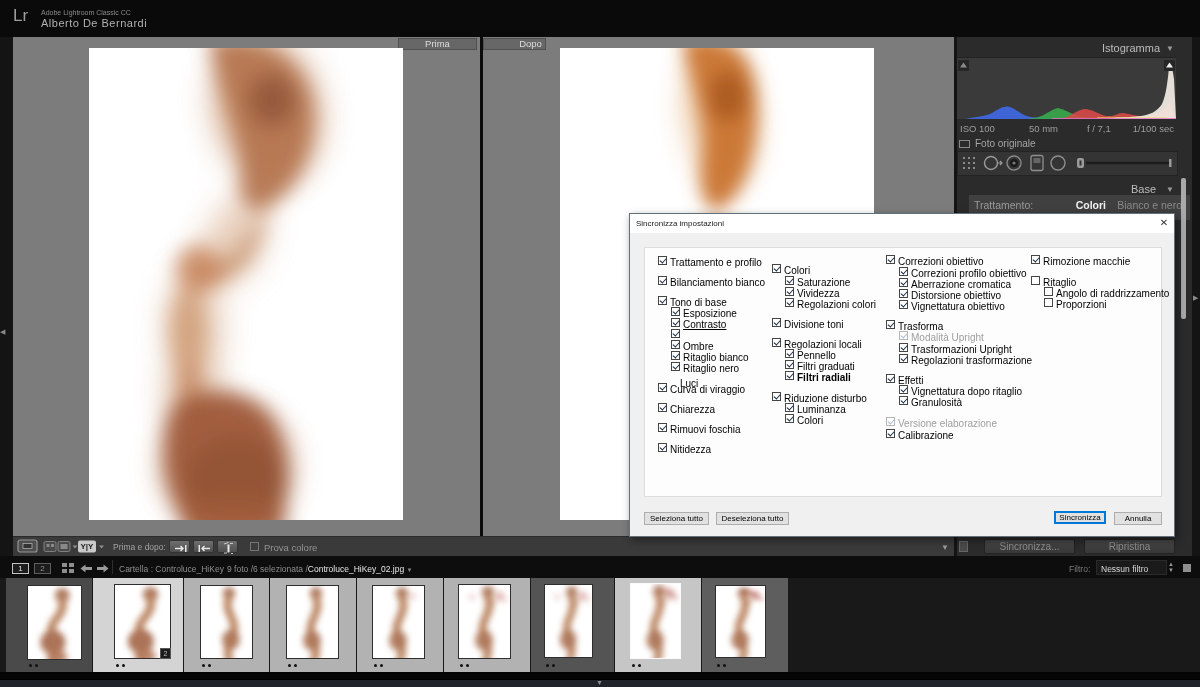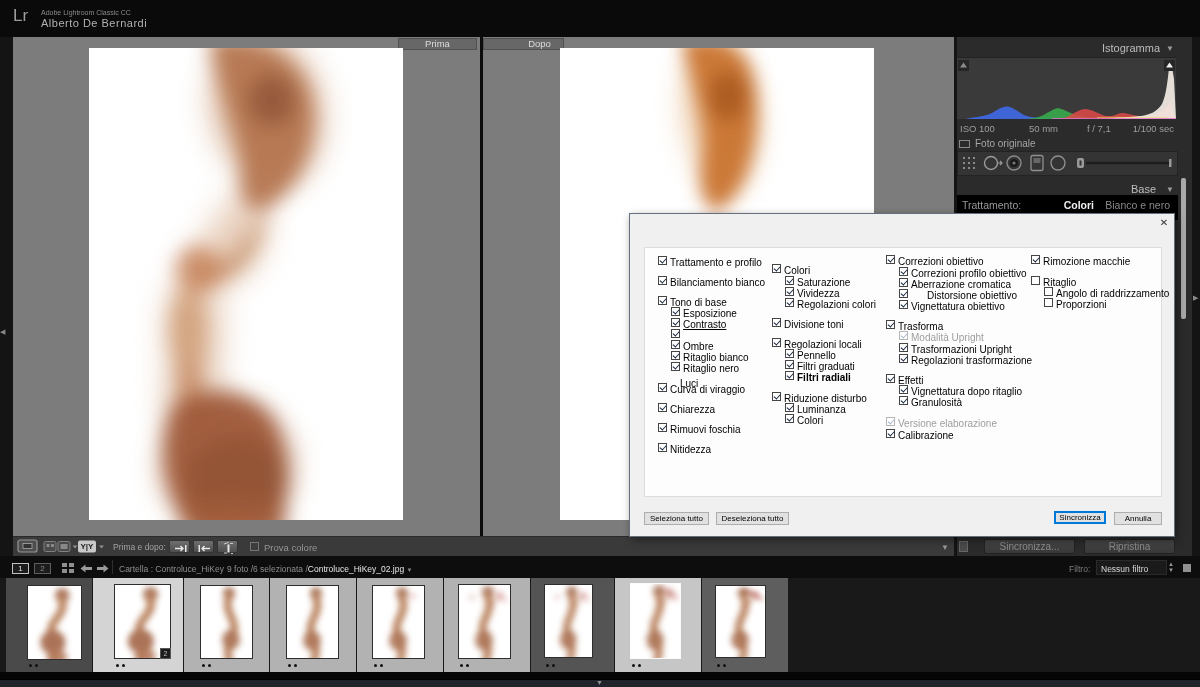--- a/index.html
+++ b/index.html
@@ -18,21 +18,21 @@
   .tab { position:absolute; top:1px; height:12px; background:#676767; border:1px solid #515151; color:#dcdcdc; font-size:9.5px; text-align:center; line-height:10px; }
   #leftarrow { position:absolute; left:0px; top:288px; width:7px; height:14px; color:#888; font-size:7px; line-height:14px; }
   .photo { position:absolute; top:11px; width:314px; height:472px; background:#fff; overflow:hidden; }
   #rpanel { position:absolute; left:957px; top:37px; width:235px; height:519px; background:#2b2b2b; }
   .phead { position:absolute; font-size:11px; color:#bcbcbc; }
   .tri { color:#9a9a9a; font-size:8px; }
   #histbox { position:absolute; left:0px; top:20px; width:219px; height:62px; background:#3a3a3a; border-top:1px solid #222; }
   .isorow { position:absolute; top:86px; font-size:9.5px; color:#9e9e9e; }
   #fotoorig { position:absolute; left:2px; top:101px; font-size:10px; color:#a5a5a5; }
   #toolstrip { position:absolute; left:0px; top:114px; width:221px; height:25px; background:#343434; border:1px solid #232323; }
-  #trat { position:absolute; left:0px; top:158px; width:221px; height:25px; background:#000000; font-size:10.5px; color:#9a9a9a; }
+  #trat { position:absolute; left:12px; top:158px; width:221px; height:25px; background:#404040; font-size:10.5px; color:#9a9a9a; }
   #rscroll { position:absolute; left:1181px; top:178px; width:5px; height:141px; background:#a9a9a9; border-radius:2px; z-index:5; }
   #rightarrow { position:absolute; left:1193px; top:290px; width:7px; height:16px; color:#8a8a8a; font-size:7px; line-height:16px; }
   #rpbottom { position:absolute; left:957px; top:537px; width:235px; height:19px; background:#2b2b2b; }
   .rpbtn { position:absolute; top:2px; height:15px; background:linear-gradient(#464646,#383838); border:1px solid #222; border-radius:2px; color:#8d8d8d; font-size:10px; text-align:center; line-height:13px; }
   #toolbar { position:absolute; left:13px; top:536px; width:941px; height:20px; background:#3a3a3a; border-top:1px solid #2b2b2b; }
   .tbbtn { position:absolute; top:3px; width:21px; height:13px; background:linear-gradient(#6f6f6f,#4e4e4e); border:1px solid #333; border-radius:2px; }
   #fsheader { position:absolute; left:0; top:556px; width:1200px; height:22px; background:#0d0d0d; }
   #filmstrip { position:absolute; left:0; top:578px; width:1200px; height:94px; background:#191919; }
   .cell { position:absolute; top:0; height:94px; }
   #blackband { position:absolute; left:0; top:672px; width:1200px; height:7px; background:#050505; }
@@ -56,21 +56,21 @@
 <div id="topbar">
   <div id="lr">Lr</div>
   <div id="ident1">Adobe Lightroom Classic CC</div>
   <div id="ident2">Alberto De Bernardi</div>
 </div>
 
 <div id="main">
   <div id="canvas">
     <div id="panedivider"></div>
     <div class="tab" style="left:385px; width:79px;">Prima</div>
-    <div class="tab" style="left:470px; width:81px;padding-left:32px;">Dopo</div>
+    <div class="tab" style="left:470px; width:63px;padding-left:32px;">Dopo</div>
     <div class="photo" style="left:76px;">
         <svg width="314" height="472" viewBox="0 0 314 472" style="position:absolute;left:0;top:0;">
 <defs>
  <filter id="fbP" x="-25%" y="-25%" width="150%" height="150%">
               <feGaussianBlur stdDeviation="10"></feGaussianBlur>
             </filter>
  <filter id="fbP2" x="-40%" y="-40%" width="180%" height="180%">
               <feGaussianBlur stdDeviation="16"></feGaussianBlur>
             </filter>
 </defs>
@@ -446,20 +446,23 @@
       <div style="position:absolute;left:15px;top:86px;width:3px;height:3px;background:#101010;border-radius:50%;"></div>
       <div style="position:absolute;left:21px;top:86px;width:3px;height:3px;background:#101010;border-radius:50%;"></div>
     </div>
   </div>
 <div id="blackband"></div>
 <div id="botstrip">
     <div style="position:absolute;left:596px;top:-1px;color:#8f8f8f;font-size:7px;">▼</div>
   </div>
 
 <div id="dialog">
+  <div id="dtitle">
+      <span>Sincronizza impostazioni</span>
+    </div>
   <div id="dclose">✕</div>
   <div id="dgroup"></div>
 <div class="cb on" style="left:28px;top:42px;"></div>
     <div class="cblbl" style="left:40px;top:43px;">Trattamento e profilo</div>
 <div class="cb on" style="left:28px;top:62px;"></div>
     <div class="cblbl" style="left:40px;top:63px;">Bilanciamento bianco</div>
 <div class="cb on" style="left:28px;top:82px;"></div>
     <div class="cblbl" style="left:40px;top:83px;">Tono di base</div>
 <div class="cb on" style="left:41px;top:93px;"></div>
     <div class="cblbl" style="left:53px;top:94px;">Esposizione</div>
@@ -505,21 +508,21 @@
     <div class="cblbl" style="left:167px;top:190px;">Luminanza</div>
 <div class="cb on" style="left:155px;top:200px;"></div>
     <div class="cblbl" style="left:167px;top:201px;">Colori</div>
 <div class="cb on" style="left:256px;top:41px;"></div>
     <div class="cblbl" style="left:268px;top:42px;">Correzioni obiettivo</div>
 <div class="cb on" style="left:269px;top:53px;"></div>
     <div class="cblbl" style="left:281px;top:54px;">Correzioni profilo obiettivo</div>
 <div class="cb on" style="left:269px;top:64px;"></div>
     <div class="cblbl" style="left:281px;top:65px;">Aberrazione cromatica</div>
 <div class="cb on" style="left:269px;top:75px;"></div>
-    <div class="cblbl" style="left:297px;top:76px;text-align:right;">Distorsione obiettivo</div>
+    <div class="cblbl" style="left:281px;top:76px;text-align:right;">Distorsione obiettivo</div>
 <div class="cb on" style="left:269px;top:86px;"></div>
     <div class="cblbl" style="left:281px;top:87px;">Vignettatura obiettivo</div>
 <div class="cb on" style="left:256px;top:106px;"></div>
     <div class="cblbl" style="left:268px;top:107px;">Trasforma</div>
 <div class="cb on dis" style="left:269px;top:117px;"></div>
     <div class="cblbl dis" style="left:281px;top:118px;">Modalità Upright</div>
 <div class="cb on" style="left:269px;top:129px;"></div>
     <div class="cblbl" style="left:281px;top:130px;">Trasformazioni Upright</div>
 <div class="cb on" style="left:269px;top:140px;"></div>
     <div class="cblbl" style="left:281px;top:141px;">Regolazioni trasformazione</div>

